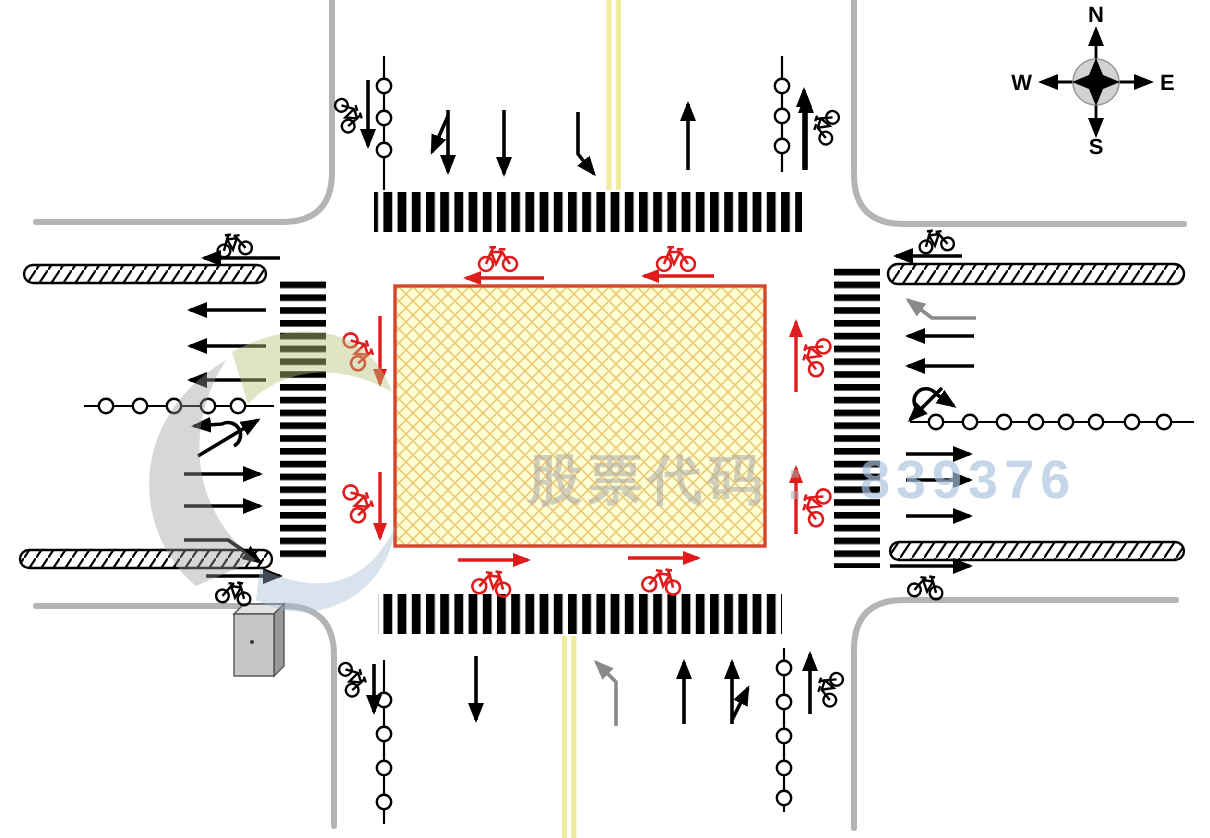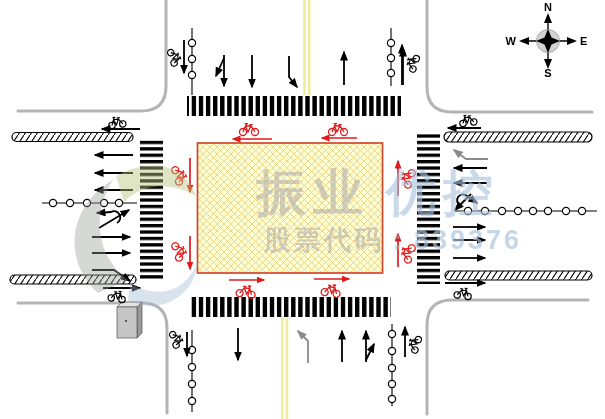--- a/index.html
+++ b/index.html
@@ -20,21 +20,21 @@
   .cmp-t{font:bold 11px "Liberation Sans",sans-serif;fill:#000;}
   
   .wm{position:absolute;left:0;top:0;width:605px;height:419px;pointer-events:none;}
   .wm-line1{position:absolute;left:256px;top:160px;font-size:50px;font-weight:bold;
             letter-spacing:7px;white-space:nowrap;}
   .wm-line1 .g{color:rgba(168,168,168,0.55);}
   .wm-line1 .b{color:rgba(170,194,221,0.62);margin-left:16px;}
   .wm-line2{position:absolute;left:264px;top:222px;font-size:27px;font-weight:bold;
             letter-spacing:3px;white-space:nowrap;}
   .wm-line2 .g{color:rgba(168,168,168,0.55);}
-  .wm-line2 .b{color:rgba(170,194,221,0.68);margin-left:0;}
+  .wm-line2 .b{color:rgba(170,194,221,0.68);margin-left:16px;}
 </style>
 </head>
 <body>
 
 <div class="stage">
 
 <svg width="605" height="419" viewBox="0 0 605 419">
   <defs>
     <pattern id="cwv" width="7.1" height="20" patternUnits="userSpaceOnUse">
       <rect width="4.4" height="20" fill="#000"></rect>
@@ -282,17 +282,16 @@
     <text class="cmp-t" x="580" y="45" text-anchor="start">E</text>
   </g>
 </svg>
 
 <div class="wm">
   <svg width="185" height="165" style="left:58px;top:158px;">
     <path d="M40,135 C8,108 5,52 55,22 C32,58 40,100 70,122 Z" fill="rgba(150,158,148,0.40)"></path>
     <path d="M58,18 C95,-2 128,8 138,38 C110,22 82,27 66,44 Z" fill="rgba(185,195,125,0.45)"></path>
     <path d="M72,126 C104,142 128,132 140,104 C136,140 100,158 70,142 Z" fill="rgba(160,185,210,0.40)"></path>
   </svg>
-  <div class="wm-line1"><span class="g">振业</span><span class="b">优控</span></div>
   <div class="wm-line2"><span class="g">股票代码：</span><span class="b">839376</span></div>
 </div>
 
 </div>
 
 </body></html>

